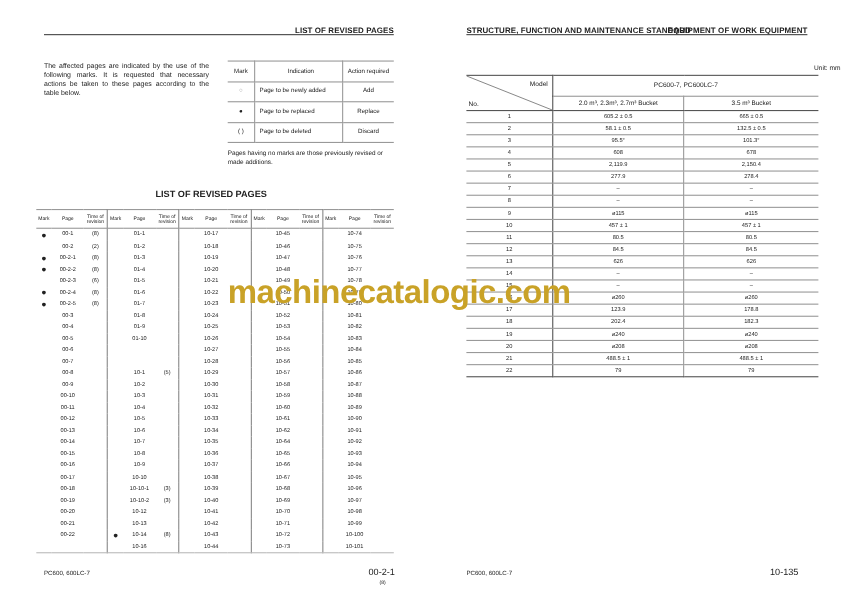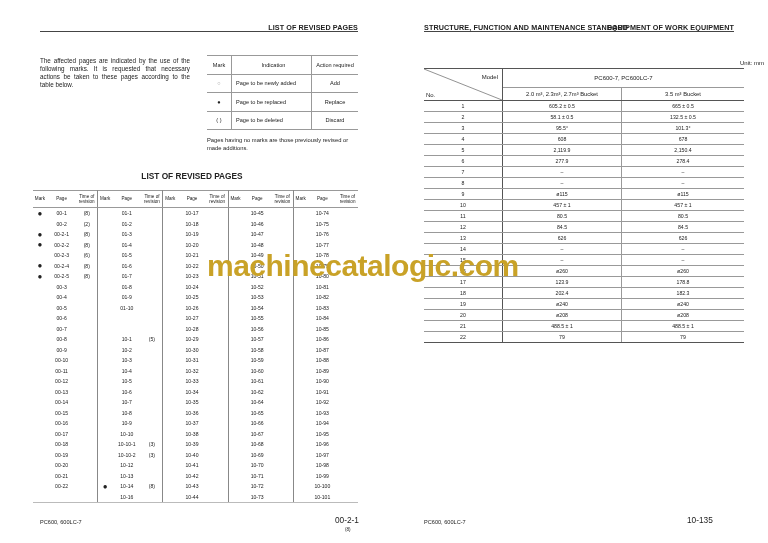--- a/index.html
+++ b/index.html
@@ -585,21 +585,21 @@
   <div class="footer-pg" style="left:335px;">00-2-1</div>
   <div class="footer-rev" style="left:345px;">(8)</div>
 </div>
 
 <div class="page right">
   <div class="hdr" style="left:40px;">STRUCTURE, FUNCTION AND MAINTENANCE STANDARD</div>
   <div class="hdr" style="right:34px;">EQUIPMENT OF WORK EQUIPMENT</div>
   <div class="hdr-line" style="left:40px; width:310px;"></div>
   <div class="unit" style="right:4px;">Unit: mm</div>
   <div class="footer-l" style="left:40px;">PC600, 600LC-7</div>
-  <div class="footer-pg" style="left:303px;">10-135</div>
+  <div class="footer-pg" style="left:316px;">10-135</div>
 </div>
 
 <table class="dims">
   <tbody id="dims-body">
     <tr class="hd top">
       <td class="no diag" rowspan="2" style="position:relative; border-bottom:1.5px solid #555;">
         <svg width="78" height="31" style="position:absolute; left:0; top:0;">
             <line x1="0" y1="0" x2="78" y2="31" stroke="#777" stroke-width="0.8"></line>
           </svg>
         <span style="position:absolute; right:4px; top:5px; font-size:6px;">Model</span>

